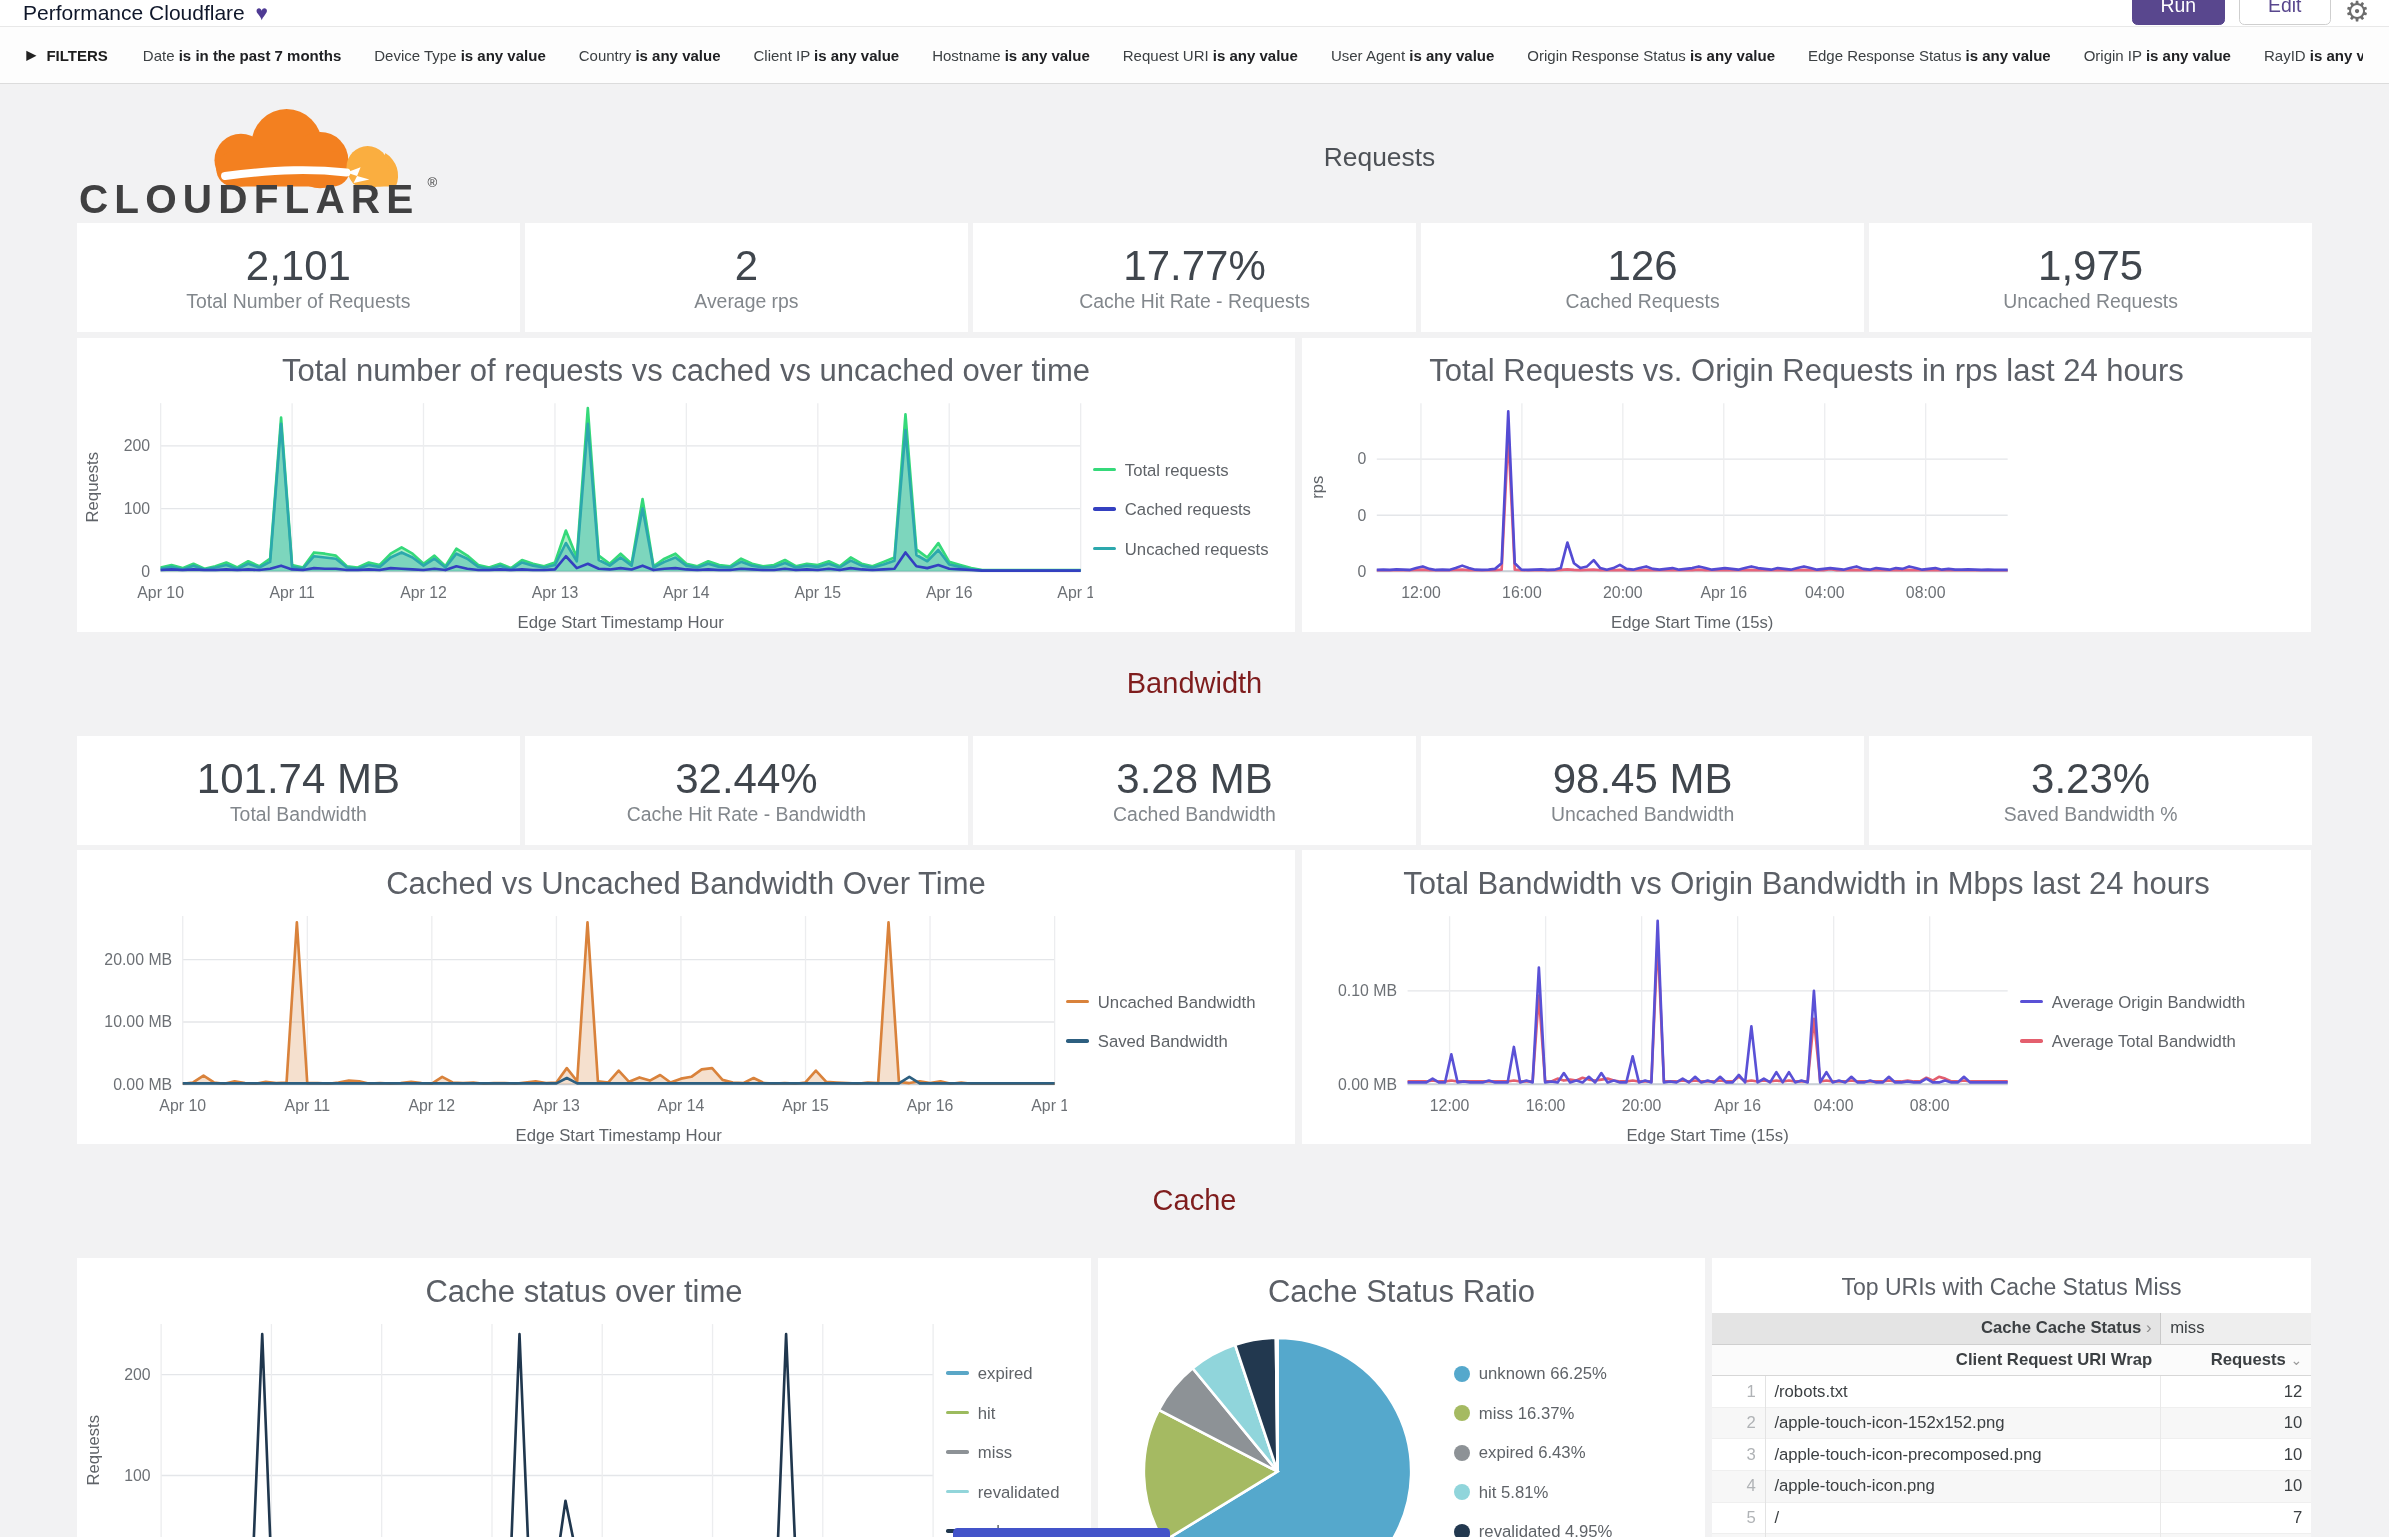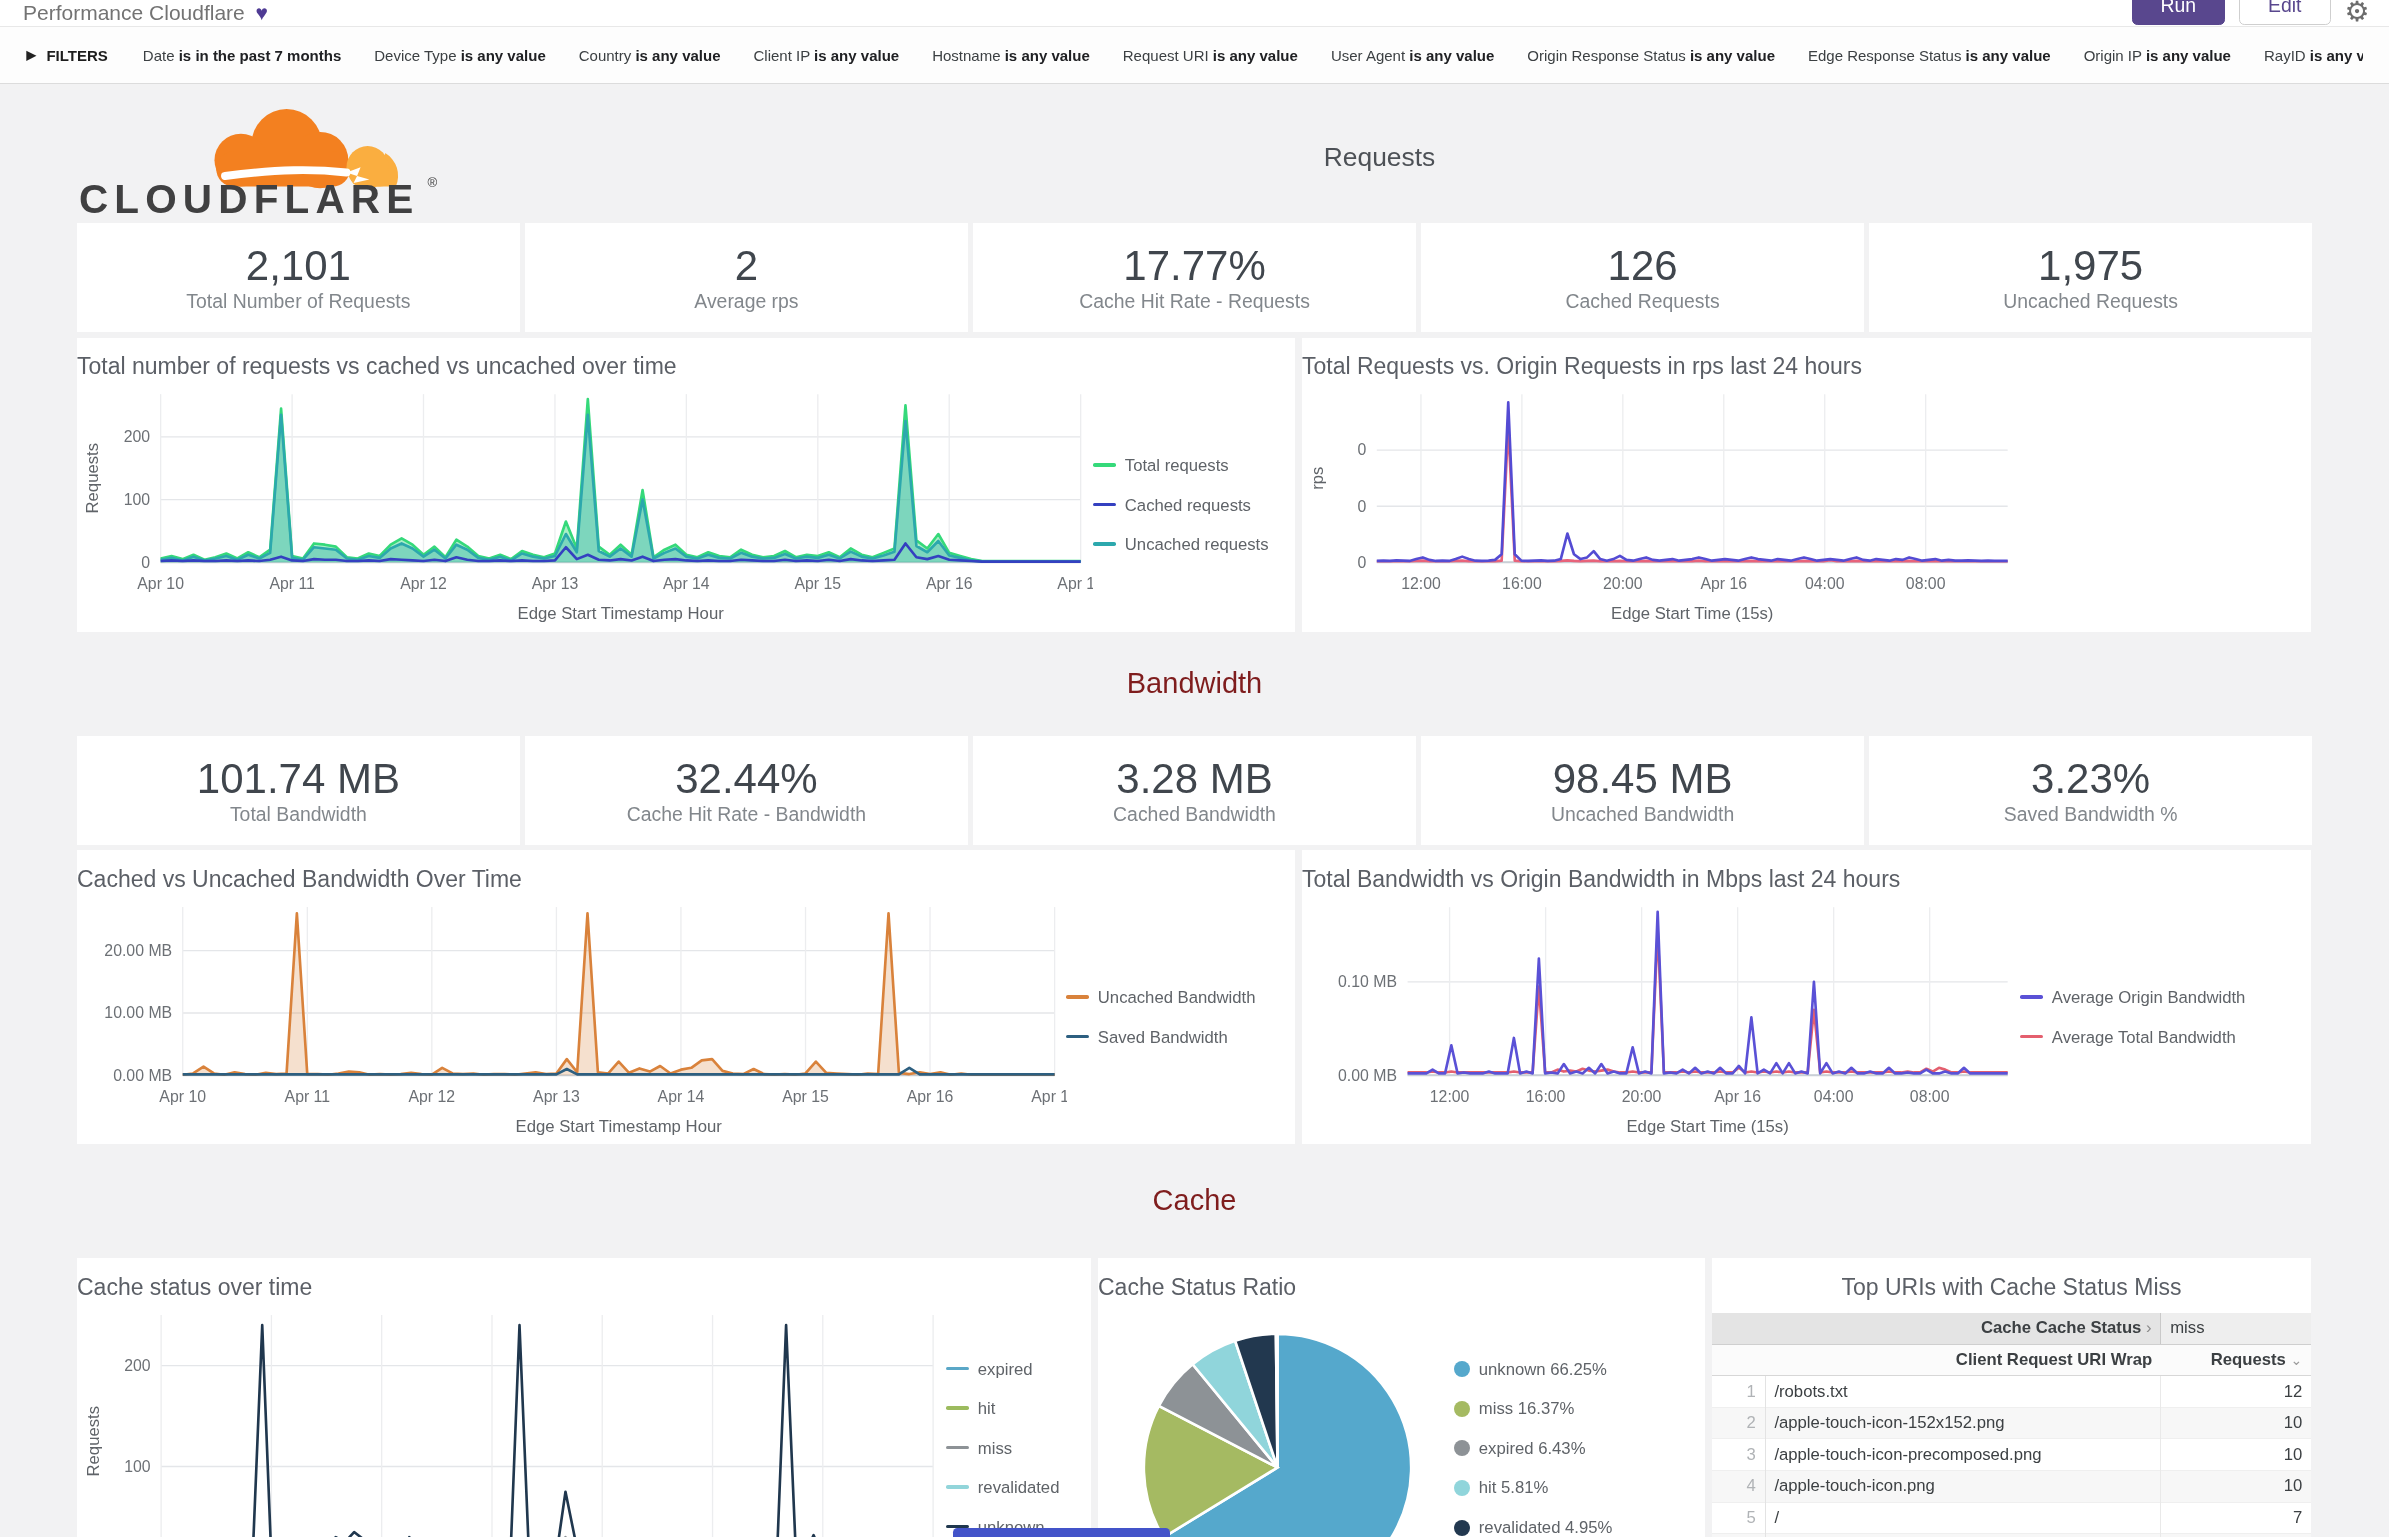--- a/index.html
+++ b/index.html
@@ -2,21 +2,21 @@
 <html style="font-size:14px"><head>
 <meta charset="utf-8">
 <style>
   html,body{margin:0;padding:0}
   body{width:2389px;height:1537px;overflow:hidden;background:#f2f2f3;
        font-family:"Liberation Sans",sans-serif;color:#3f4349;position:relative}
   svg text{font-family:"Liberation Sans",sans-serif}
 
   
   .hdr{height:26.4px;background:#fff;display:flex;align-items:center;padding:0 23px;position:relative;z-index:5}
-  .hdr-title{font-size:21px;color:#737373}
+  .hdr-title{font-size:21px;color:#0f172a}
   .heart{color:#4f3b94;font-size:21px;margin-left:10.6px}
   .hdr-actions{position:absolute;right:19.4px;top:-14px;display:flex;gap:14px;align-items:flex-start}
   .btn{height:37px;padding:0 28px;border-radius:5.3px;font-size:19.4px;line-height:37px;cursor:pointer}
   .btn-run{background:#59478e;color:#fff;border:0.9px solid #59478e}
   .btn-edit{background:#fff;color:#59478e;border:0.9px solid #cfcfcf}
   .gear{font-size:28px;color:#6d6d6d;margin-top:8.8px;cursor:pointer}
 
   
   .filters{height:56px;background:#fdfdfd;border-top:0.9px solid #e8e8e8;border-bottom:0.9px solid #dcdcdc;
            display:flex;align-items:center;padding:0 26.4px;gap:35px;white-space:nowrap;overflow:hidden}
@@ -32,21 +32,21 @@
   .sec-title{flex:1;text-align:center;font-size:26.4px;color:#4d5156}
   .sec-row{height:104px;display:flex;align-items:center;justify-content:center;font-size:29px;color:#7f1d1d}
 
   .kpi-row{display:flex;gap:5.3px;margin-bottom:5.3px}
   .kpi{flex:1;background:#fff;height:109px;display:flex;flex-direction:column;align-items:center;justify-content:center;gap:0}
   .kpi-value{font-size:42px;color:#40464d}
   .kpi-label{font-size:19.4px;color:#82878c}
 
   .charts-row{display:flex;gap:7px}
   .chart-card{background:#fff;display:flex;flex-direction:column;padding-top:8.8px;box-sizing:border-box}
-  .chart-title{font-size:23px;color:#5b5f66;margin:7px 0 0}
+  .chart-title{text-align:center;font-size:31px;color:#5b5f66;margin:7px 0 0}
   .chart-body{flex:1;display:flex;min-height:0}
   .plot{flex:1;min-width:0}
   .legend{display:flex;flex-direction:column;justify-content:center;gap:17px;font-size:16.7px;color:#5f6368;padding-right:10.6px;box-sizing:border-box}
   .lg{display:flex;align-items:flex-start;gap:8.8px;cursor:pointer;line-height:1.35}
   .dash{width:23px;height:3.5px;border-radius:1.8px;margin-top:8px;flex:none}
   .dot{width:16px;height:16px;border-radius:50%;flex:none;margin-top:2.6px}
 
   
   .pie-body{flex:1;display:flex;align-items:center}
   .pie-wrap{width:326px;margin-left:30px;flex:none}

